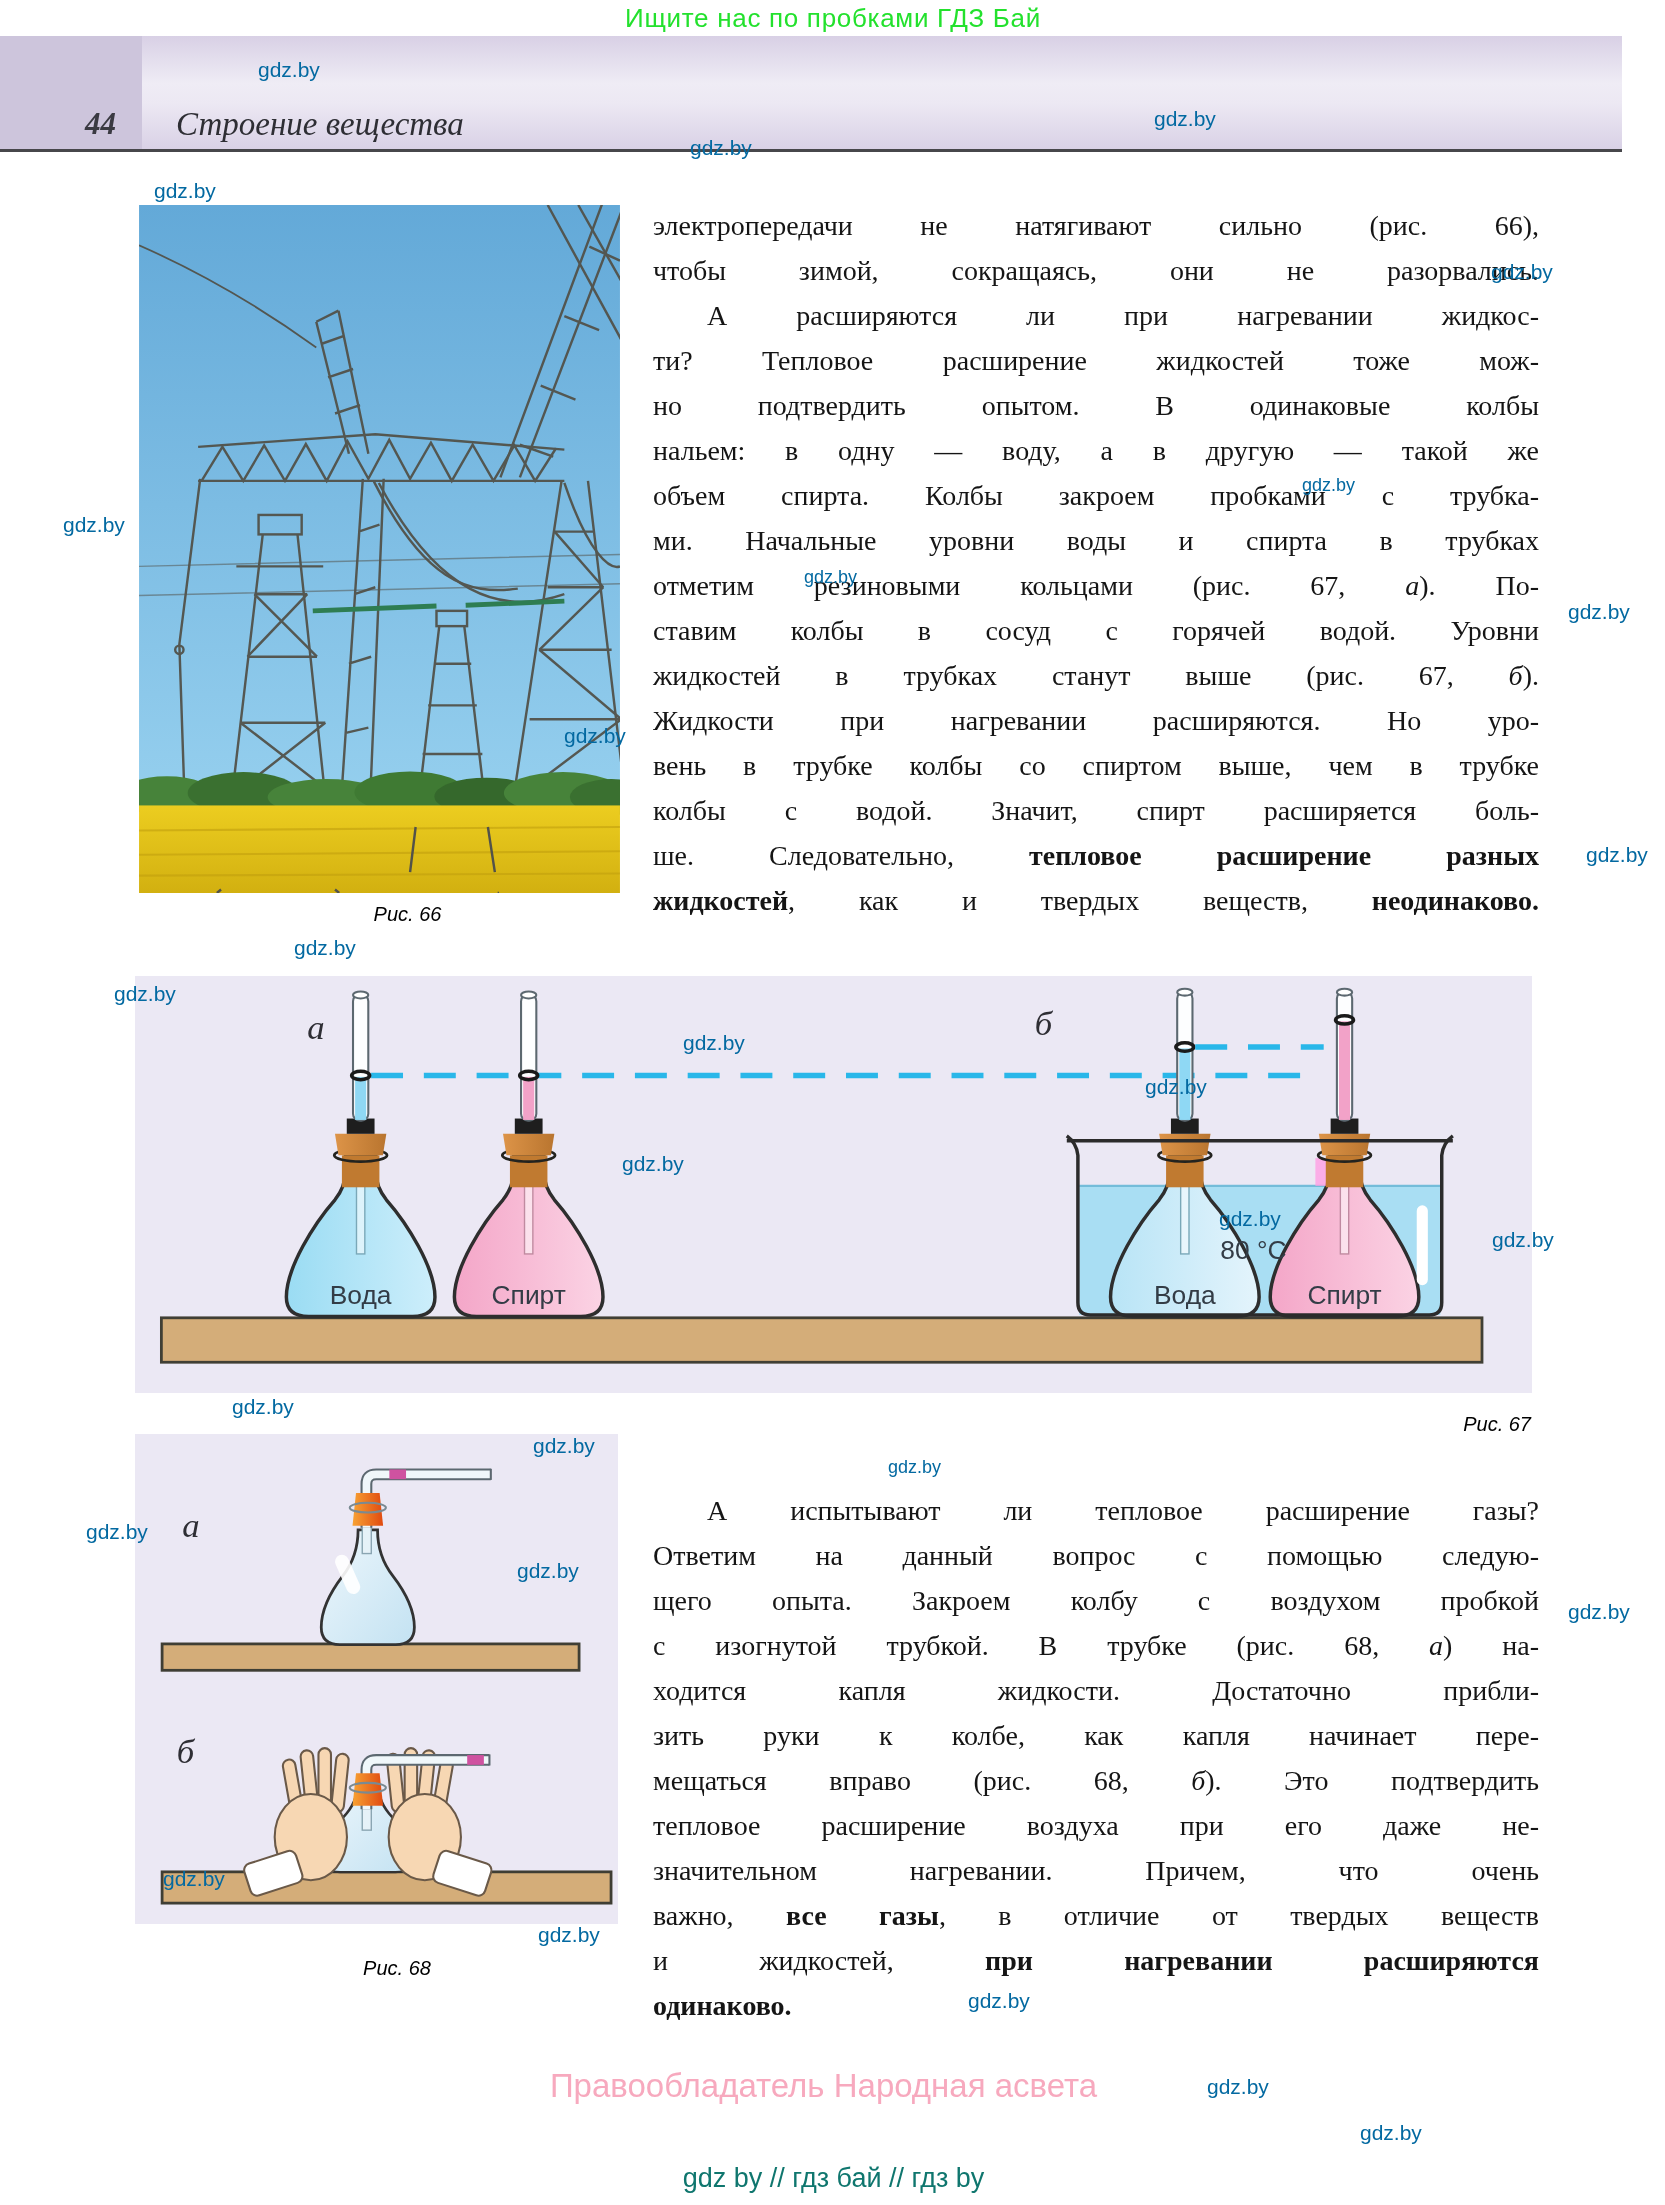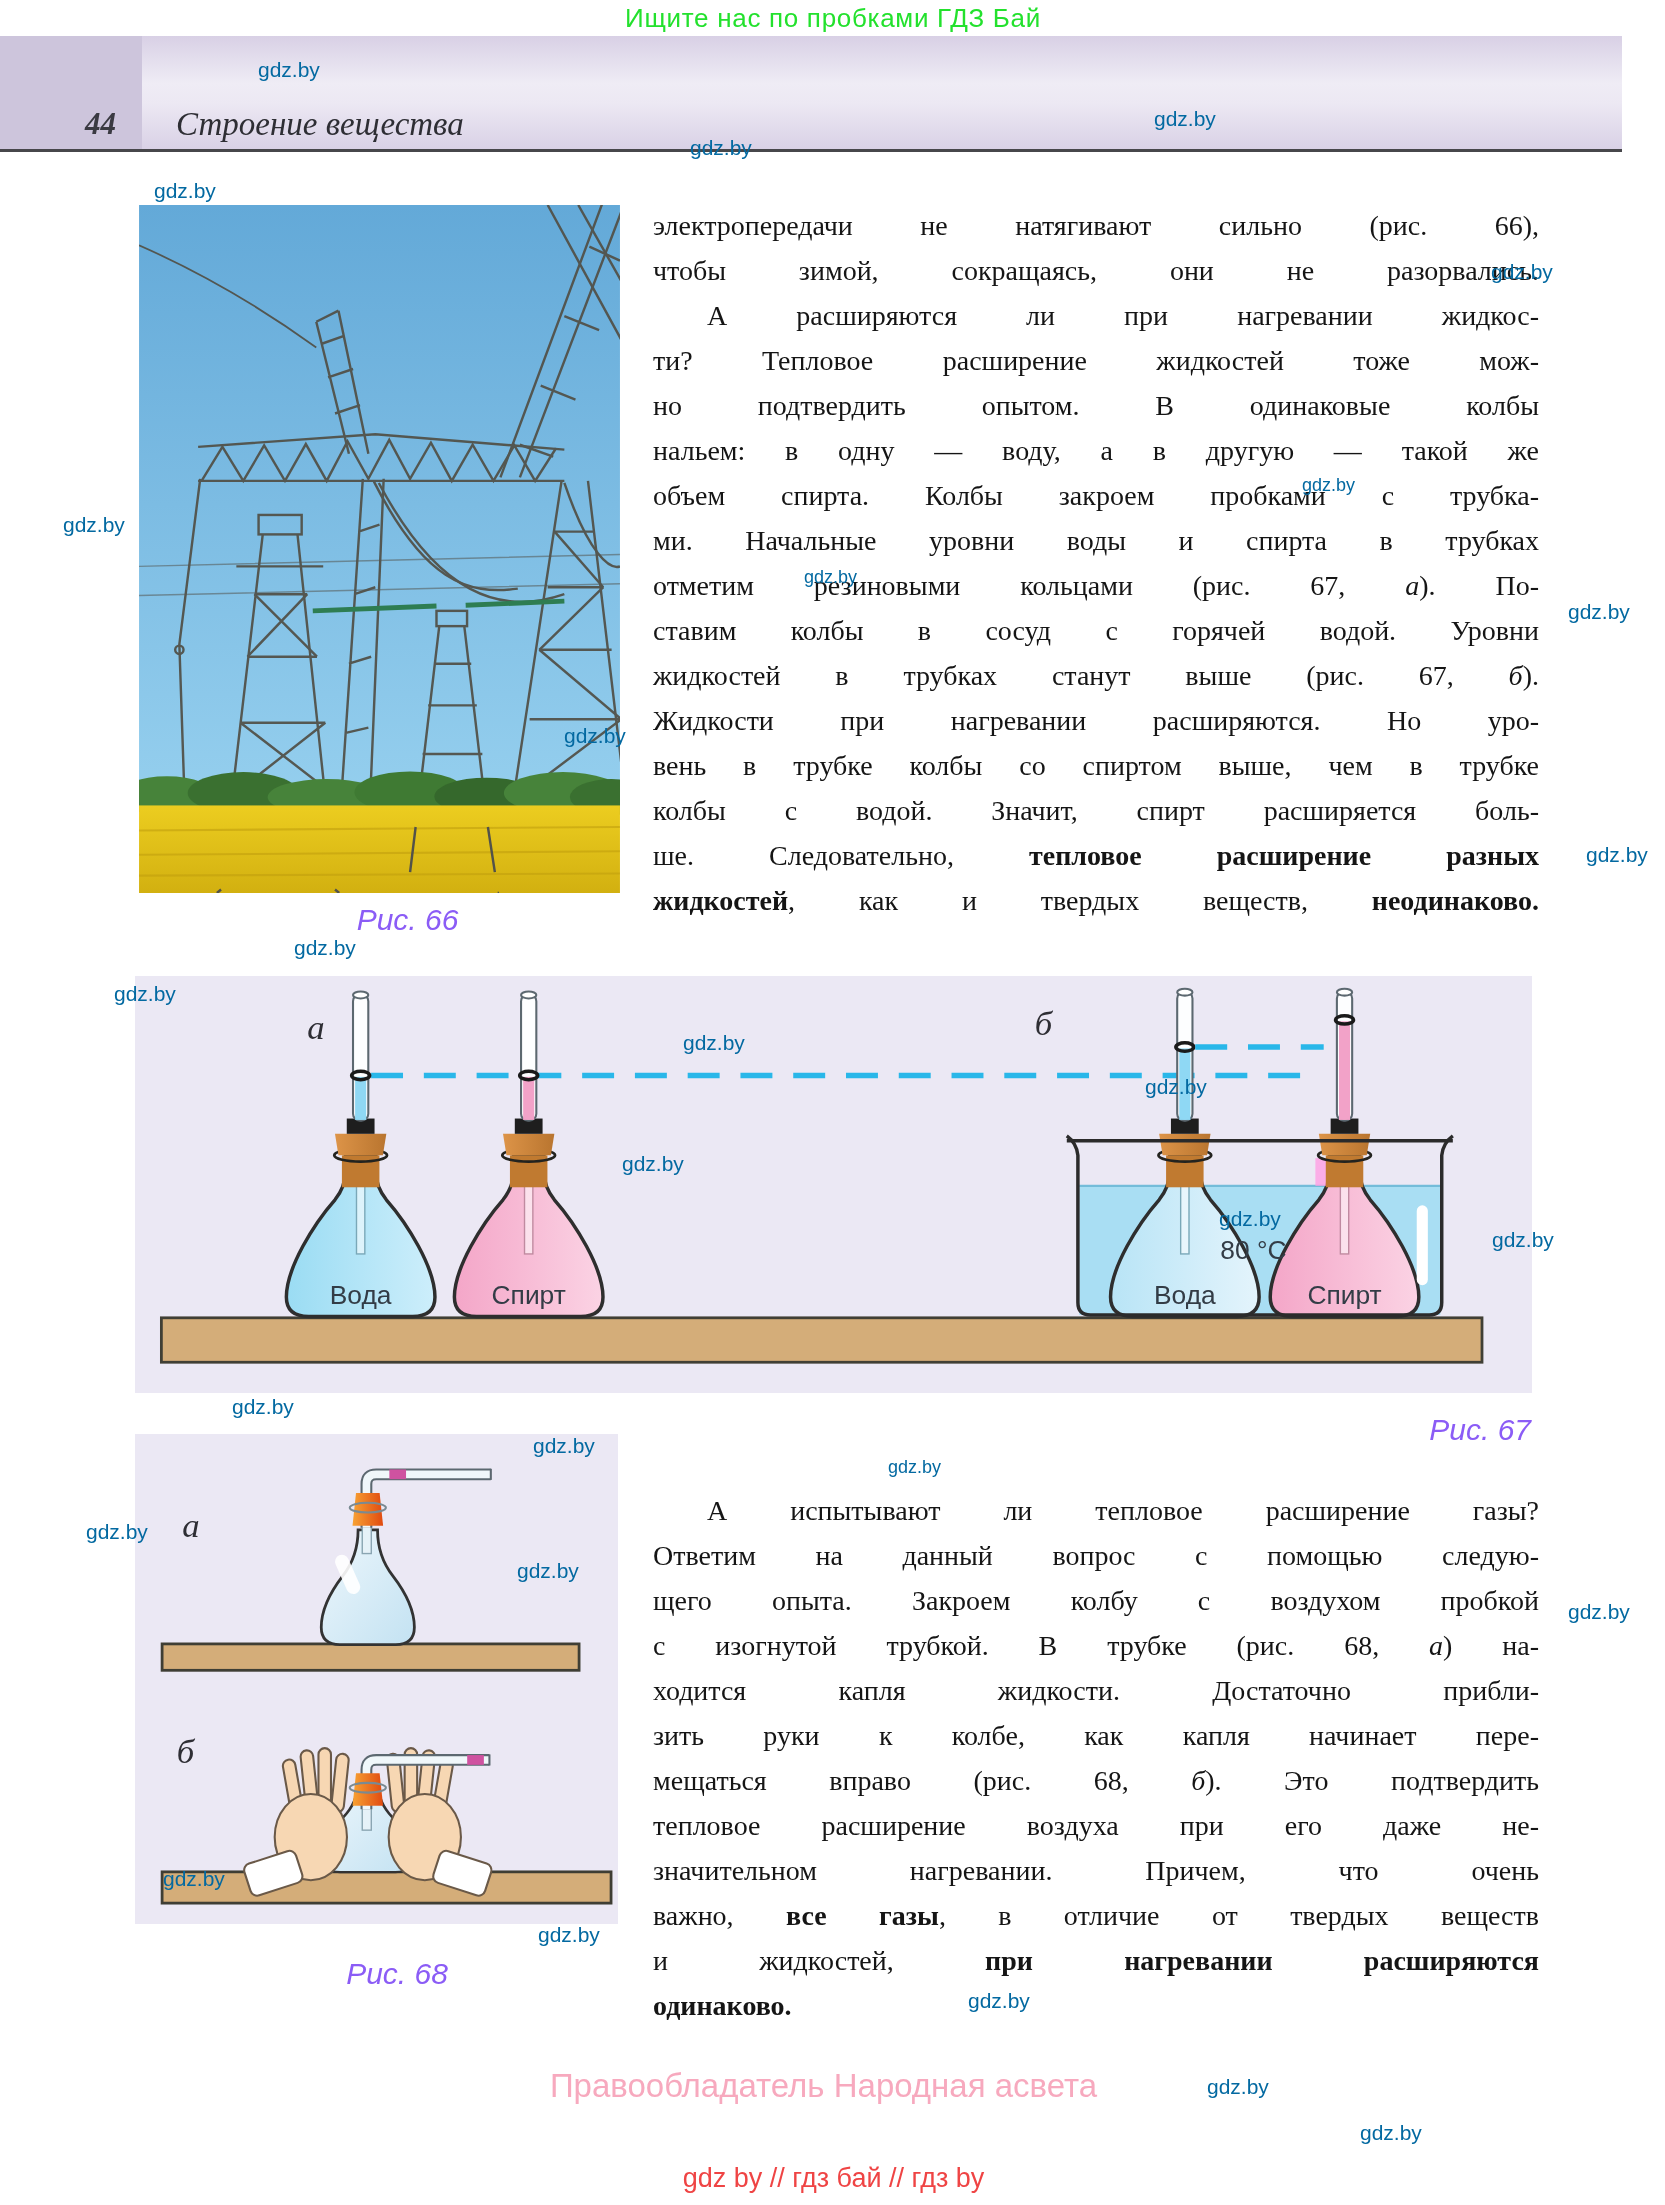--- a/index.html
+++ b/index.html
@@ -12,21 +12,21 @@
   .hdr{position:absolute;top:36px;left:0;width:1622px;height:113px;
        background:linear-gradient(180deg,#d8d0e5 0%,#efecf5 42%,#ece8f3 60%,#d9d1e6 100%);
        border-bottom:3.5px solid #47474b;font-family:Liberation Serif, serif;}
   .hdr-left{position:absolute;left:0;top:0;width:142px;height:100%;background:#cdc5dc;}
   .hdr-num{position:absolute;left:85px;bottom:7px;font-size:31px;font-style:italic;
            font-weight:bold;color:#3a3a42;}
   .hdr-title{position:absolute;left:176px;bottom:5.6px;font-size:33px;font-style:italic;color:#2e2e34;}
   
   .photo{position:absolute;left:139px;top:205px;width:481px;height:688px;overflow:hidden;}
   
-  .cap{position:absolute;font-size:30px;font-style:italic;color:#8b5cf6;}
+  .cap{position:absolute;font-size:20px;font-style:italic;color:#000000;}
   #cap66{left:167px;top:903px;width:481px;text-align:center;}
   #cap67{right:135px;top:1413px;width:292px;text-align:right;}
   #cap68{left:300px;top:1957px;width:194px;text-align:center;}
   
   .textblock{position:absolute;left:653px;width:886px;font-family:"Liberation Serif",serif;
              font-size:28px;line-height:45px;color:#151515;}
   #text1{top:203px;}
   #text2{top:1488px;}
   .tl{text-align:justify;}
   .tl.j{text-align-last:justify;}
@@ -322,21 +322,21 @@
       <div class="tl j"><span>зить руки к колбе, как капля начинает пере-</span></div>
       <div class="tl j"><span>мещаться вправо (рис. 68, </span><i>б</i><span>). Это подтвердить</span></div>
       <div class="tl j"><span>тепловое расширение воздуха при его даже не-</span></div>
       <div class="tl j"><span>значительном нагревании. Причем, что очень</span></div>
       <div class="tl j"><span>важно, </span><b>все газы</b><span>, в отличие от твердых веществ</span></div>
       <div class="tl j"><span>и жидкостей, </span><b>при нагревании расширяются</b></div>
       <div class="tl"><b>одинаково.</b></div>
     </div>
 
   <div class="pink" style="color:#f7a9be">Правообладатель Народная асвета</div>
-  <div class="blue" style="color:#ef4444">gdz by  //  гдз бай  //  гдз by</div>
+  <div class="blue" style="color:#0f766e">gdz by  //  гдз бай  //  гдз by</div>
 
   <div>
       <span class="wm" style="left: 258px; top: 58px;">gdz.by</span>
       <span class="wm" style="left: 690px; top: 136px;">gdz.by</span>
       <span class="wm" style="left: 1154px; top: 107px;">gdz.by</span>
       <span class="wm" style="left: 154px; top: 179px;">gdz.by</span>
       <span class="wm" style="left: 63px; top: 513px;">gdz.by</span>
       <span class="wm" style="left: 1491px; top: 260px;">gdz.by</span>
       <span class="wm" style="left: 1302px; top: 475px; font-size: 18px;">gdz.by</span>
       <span class="wm" style="left: 804px; top: 567px; font-size: 18px;">gdz.by</span>

